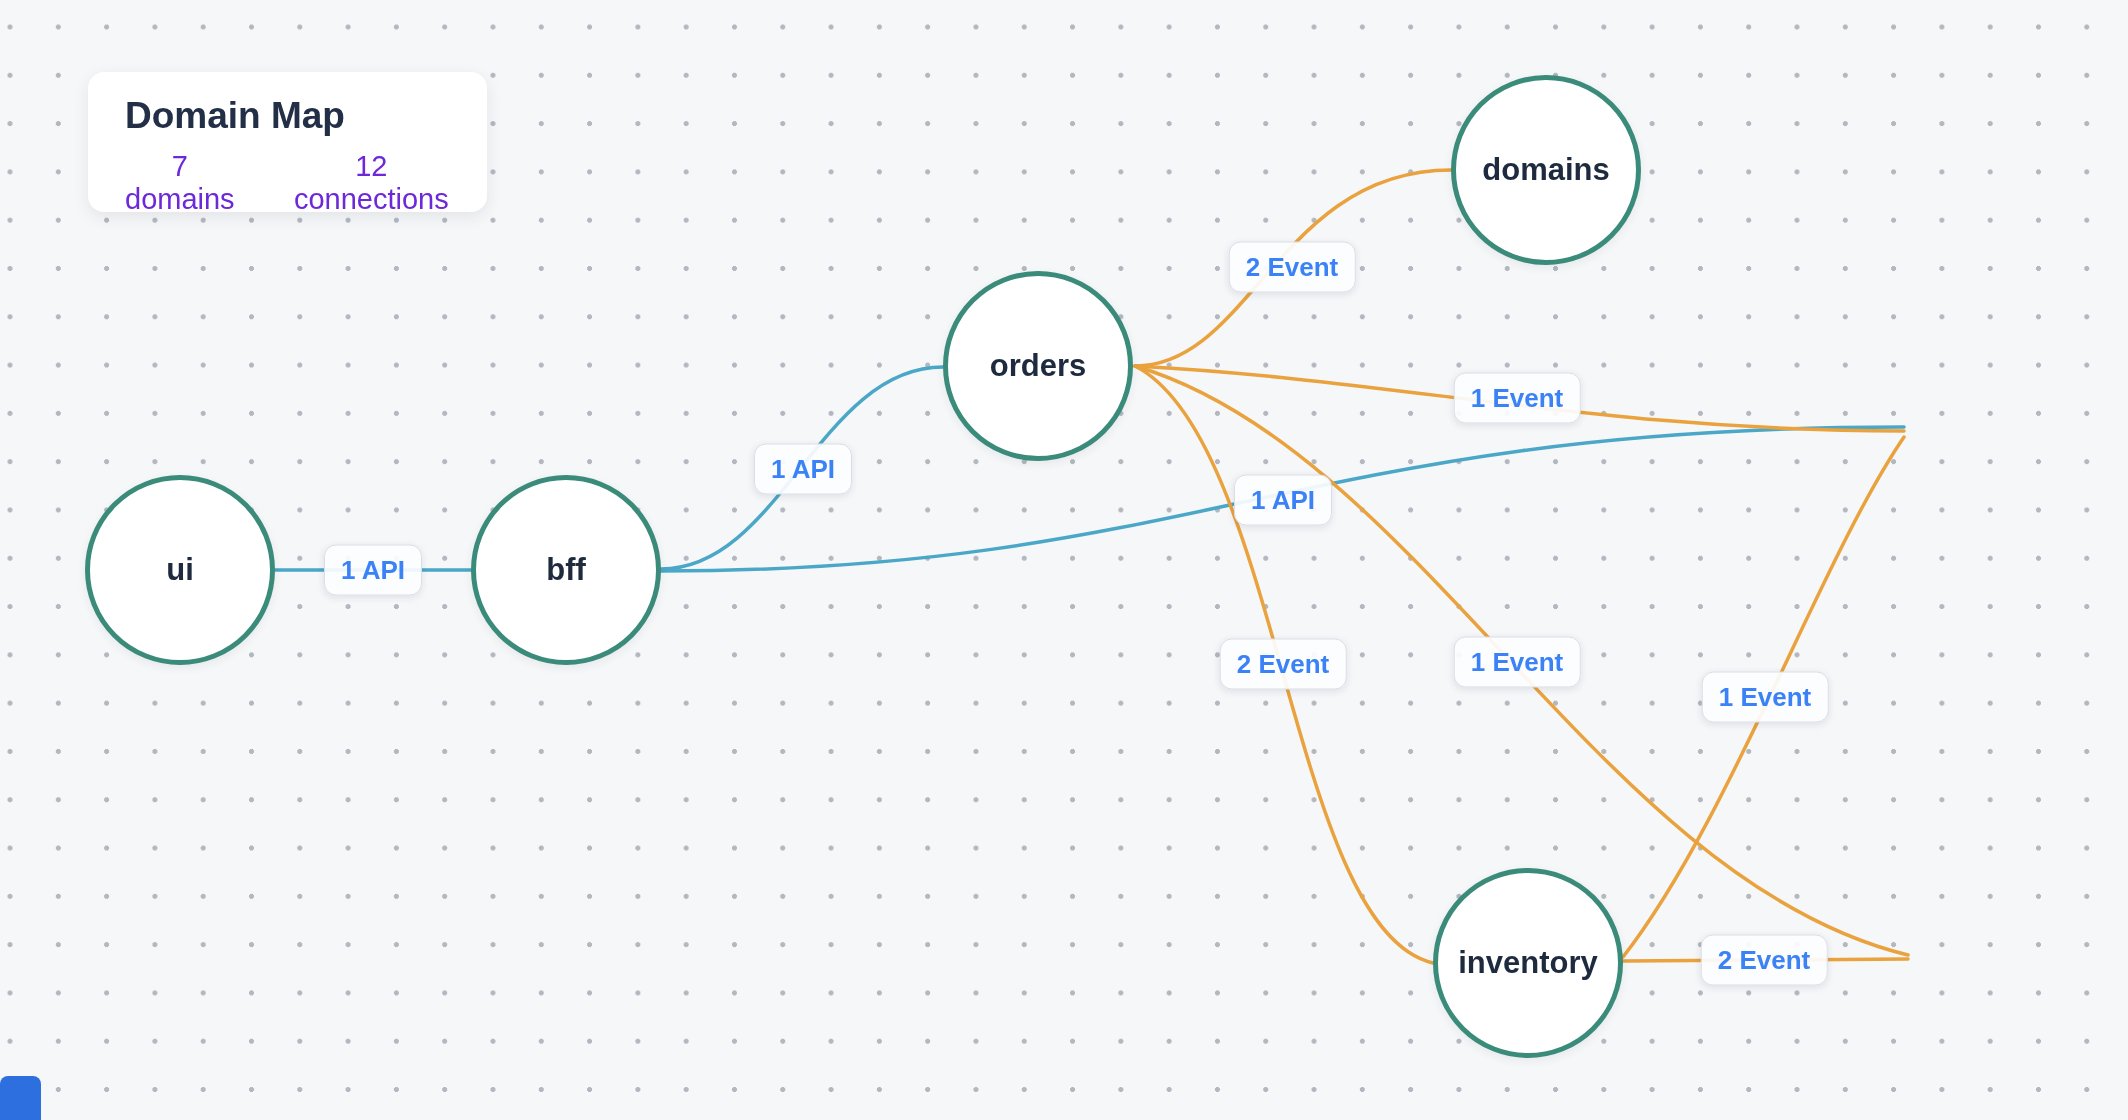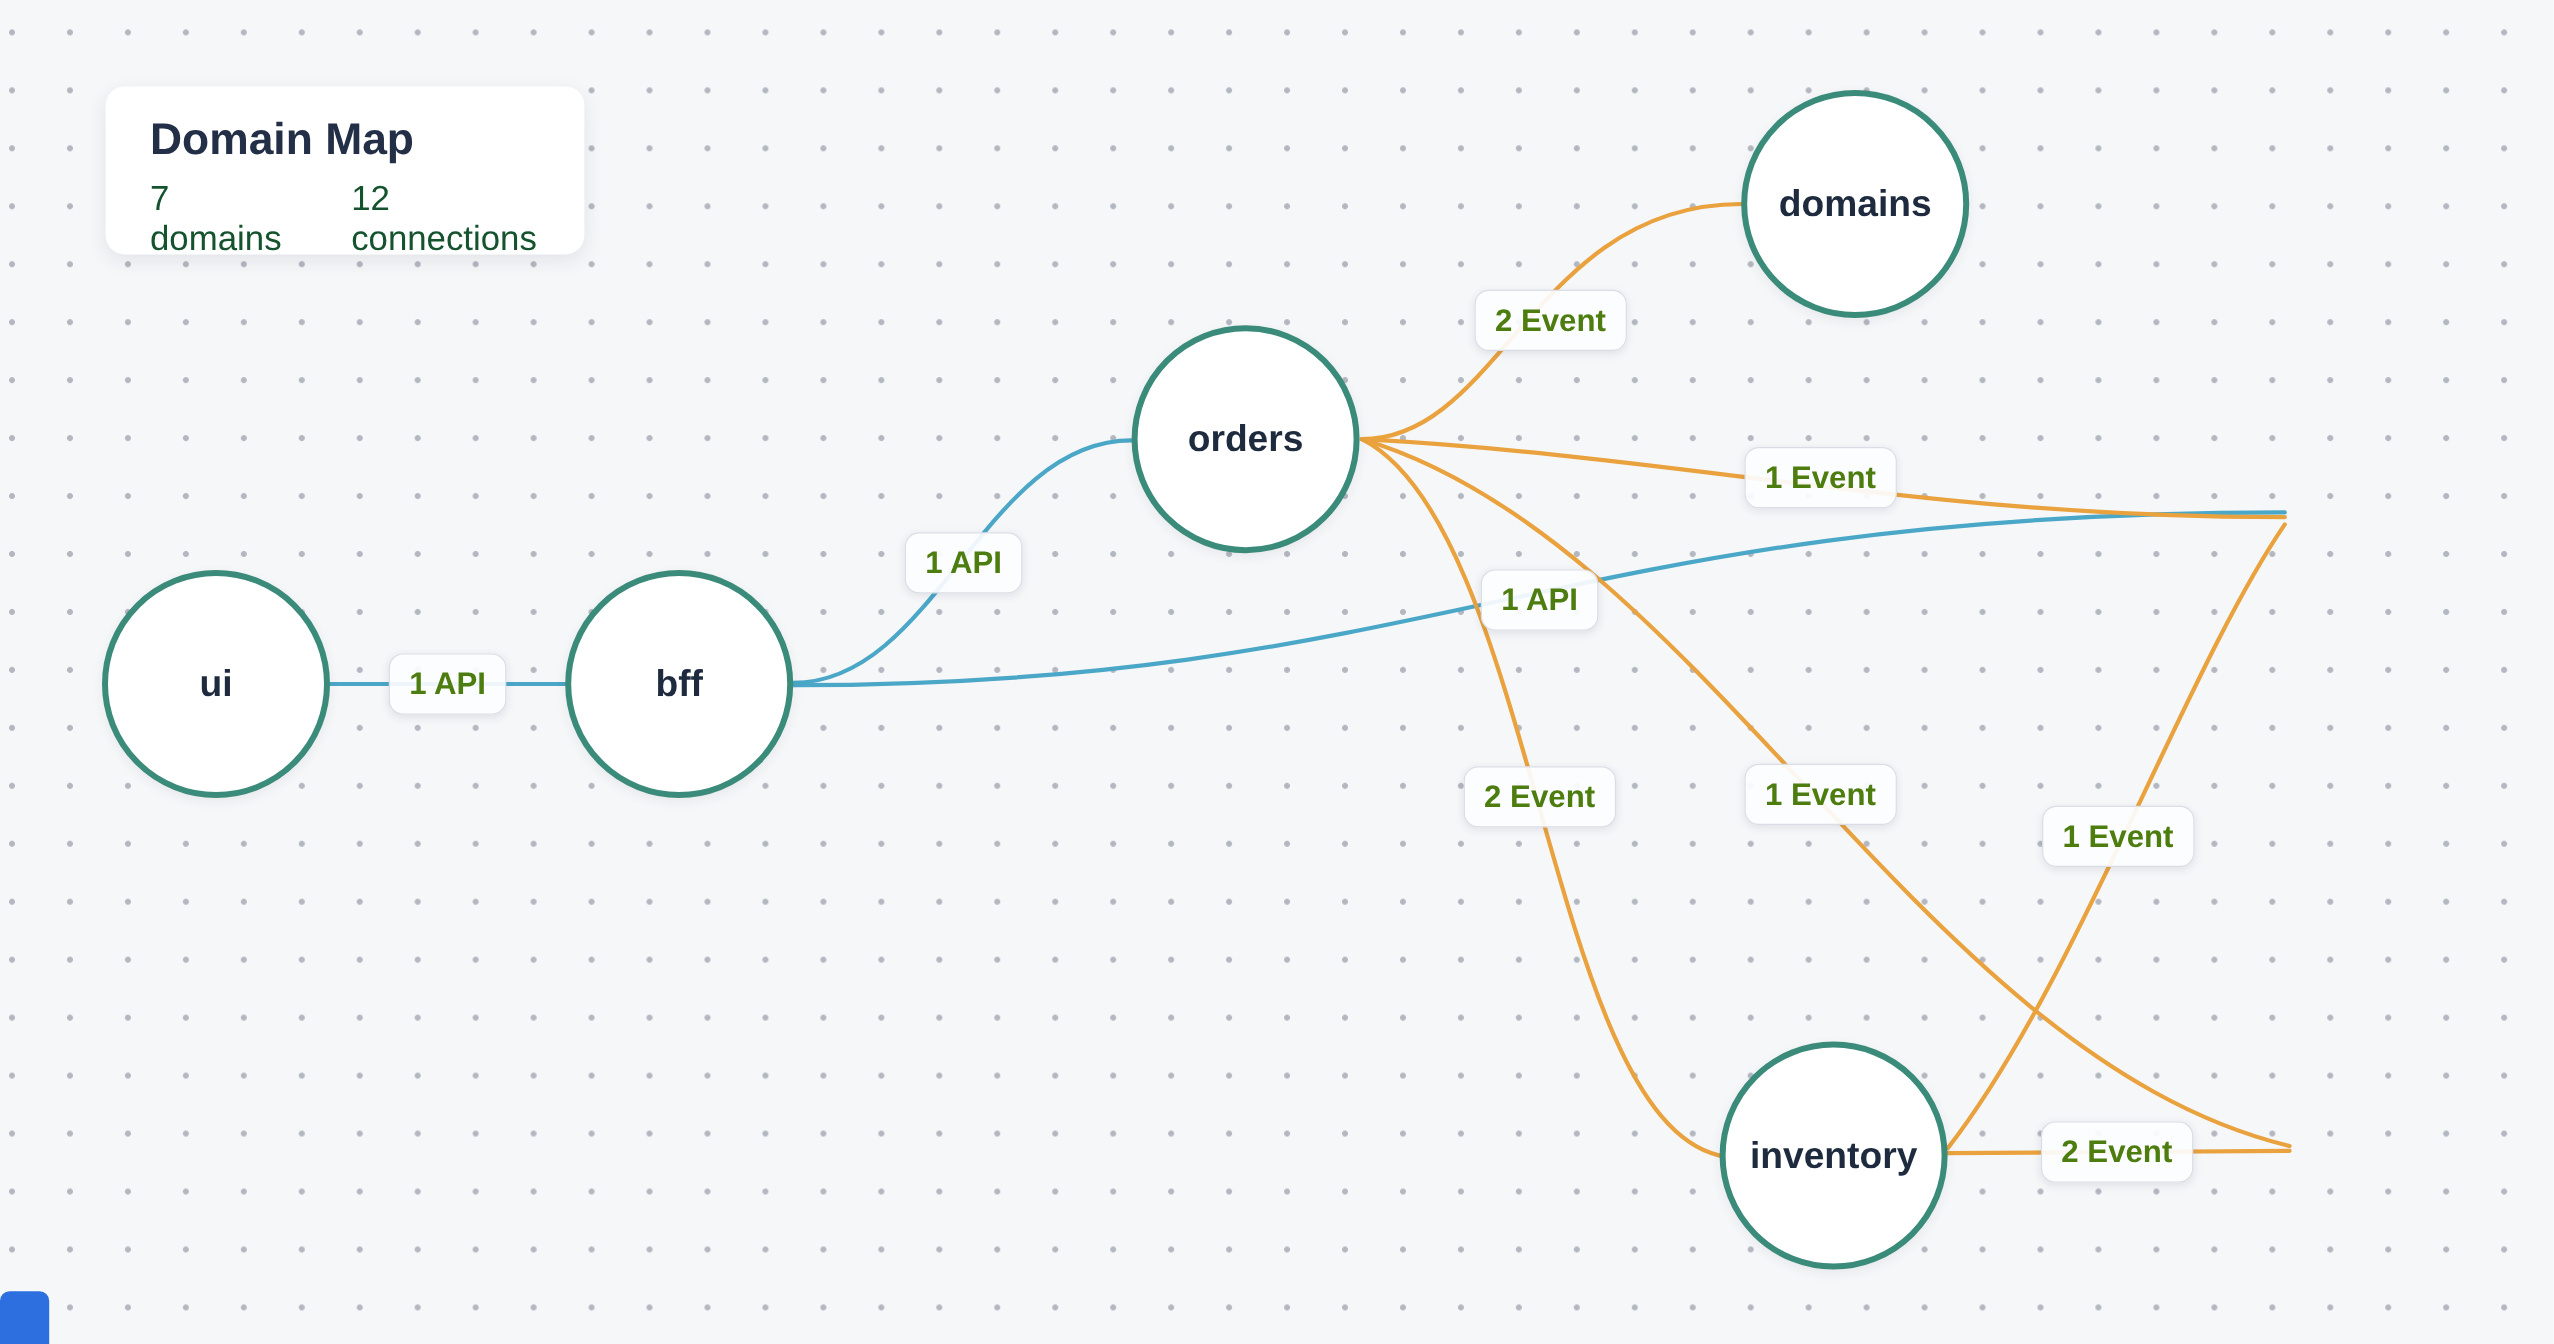--- a/index.html
+++ b/index.html
@@ -49,21 +49,21 @@
   .node-shipping     { left: 1433px; top: 868px; }
   .node-notification { left: 1908px; top: 866px; width: 182px; height: 182px; font-size: 28px; }
 
   .edge-label {
     position: absolute;
     transform: translate(-50%, -50%);
     background: rgba(252, 253, 255, 0.92);
     border: 1.5px solid #d9dee6;
     border-radius: 12px;
     padding: 9px 16px;
-    font-weight: bold; font-size: 26px; color: #4d7c0f;
+    font-weight: bold; font-size: 26px; color: #3b82f6;
     box-shadow: 0 2px 7px rgba(30, 42, 60, 0.10);
     white-space: nowrap;
   }
   .el-1 { left:  373px; top: 570px; }
   .el-2 { left:  803px; top: 469px; }
   .el-3 { left: 1283px; top: 500px; }
   .el-4 { left: 1292px; top: 267px; }
   .el-5 { left: 1517px; top: 398px; }
   .el-6 { left: 1283px; top: 664px; }
   .el-7 { left: 1517px; top: 662px; }
@@ -79,21 +79,21 @@
     box-shadow: 0 5px 16px rgba(30, 42, 60, 0.09);
     padding: 24px 37px;
   }
   .info-title {
     font-size: 37px; font-weight: bold; color: #232f47;
     line-height: 1.1;
   }
   .info-stats {
     margin-top: 13px;
     display: flex; gap: 58px;
-    font-size: 29px; color: #14532d;
+    font-size: 29px; color: #6d28d9; text-align: center;
   }
   .corner-widget {
     position: absolute;
     left: 0; bottom: 0;
     width: 41px; height: 44px;
     background: #2e6fe0;
     border-radius: 8px 8px 0 0;
   }
 </style>
 </head>

